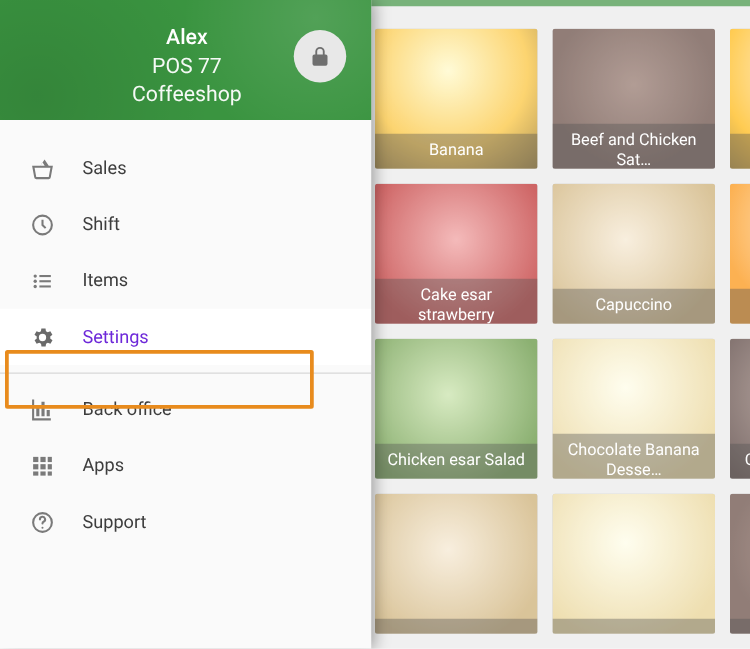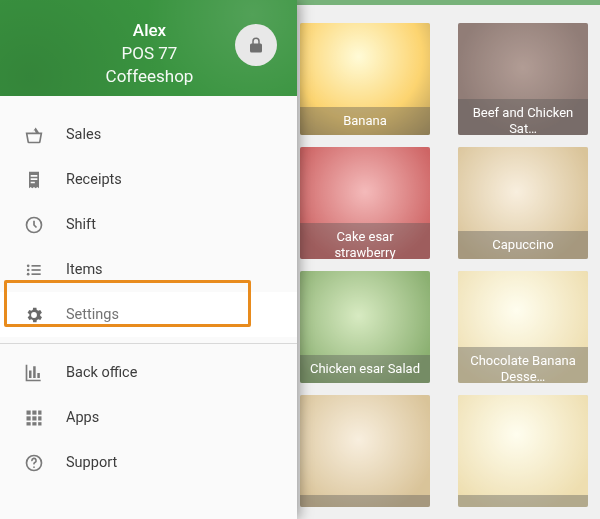--- a/index.html
+++ b/index.html
@@ -3,21 +3,21 @@
 <meta charset="utf-8">
 <style>
   * { box-sizing: border-box; margin: 0; padding: 0; }
   html, body { width: 600px; height: 519px; overflow: hidden; font-family: Roboto, Arial, sans-serif; }
   .stage { position: relative; width: 600px; height: 519px; background: #e9e9e9; }
 
   
   .grid-bg { position: absolute; inset: 0; display: flex; flex-direction: column; }
   .top-bar-bg { height: 68px; background: #388e3c; }
   .grid-scroll { flex: 1; padding: 18px 0 0 0; }
-  .row { display: flex; gap: 28px; padding: 0 12px 12px 300px; }
+  .row { display: flex; gap: 12px; padding: 0 12px 12px 300px; }
   .tile {
     width: 130px; height: 112px; border-radius: 2px; position: relative;
     overflow: hidden; flex: 0 0 130px;
     background: #bbb;
   }
   .tile .img {
     position: absolute; inset: 0;
     background: radial-gradient(circle at 40% 35%, rgba(255,255,255,.6), rgba(0,0,0,.15) 70%);
   }
   .tile .cap {
@@ -58,21 +58,21 @@
     justify-content: center; cursor: pointer;
   }
   .drawer-list { flex: 1; padding-top: 16px; overflow: hidden; }
   .item {
     display: flex; align-items: center; height: 45px; padding: 0 20px;
     color: #5f5f5f; font-size: 14.5px; cursor: pointer; position: relative;
   }
   .item .ico { width: 28px; display: flex; justify-content: center; color: #7a7a7a; }
   .item .lbl { margin-left: 18px; color: #3d3d3d; }
   .item.selected { background: #ffffff; }
-  .item.selected .ico, .item.selected .lbl { color: #737373; }
+  .item.selected .ico, .item.selected .lbl { color: #6d28d9; }
   .sel-frame {
     position: absolute; pointer-events: none;
     border: 3px solid #e88b1d; border-radius: 2px;
   }
   .divider { height: 1px; background: #d8d8d8; margin: 6px 0; }
 
   
   .scrim {
     position: absolute; inset: 0; background: rgba(255,255,255,.32);
     pointer-events: none;
@@ -168,28 +168,20 @@
       <div class="item">
         <span class="ico">
           <svg width="20" height="20" viewBox="0 0 24 24" fill="#7a7a7a">
               <path d="M22 9h-4l-4-6-4 6H2l2 11a2 2 0 0 0 2 2h12a2 2 0 0 0 2-2l2-11zm-10-3.2L14.1 9H9.9L12 5.8zM6 20l-1.6-9h15.2L18 20H6z"></path>
               <path d="M9 9l-3-5 1.7-1L11 9H9zm6 0l3-5-1.7-1L13 9h2z" opacity="0"></path>
             </svg>
         </span>
         <span class="lbl">Sales</span>
       </div>
 
-      <div class="item">
-        <span class="ico">
-          <svg width="20" height="20" viewBox="0 0 24 24" fill="#7a7a7a">
-              <path d="M6 2h12v20l-2-1.5L14 22l-2-1.5L10 22l-2-1.5L6 22V2zm2 4v2h8V6H8zm0 4v2h8v-2H8zm0 4v2h5v-2H8z"></path>
-            </svg>
-        </span>
-        <span class="lbl">Receipts</span>
-      </div>
 
       <div class="item">
         <span class="ico">
           <svg width="20" height="20" viewBox="0 0 24 24" fill="none" stroke="#7a7a7a" stroke-width="2">
               <circle cx="12" cy="12" r="9"></circle>
               <path d="M12 7v5l3 3"></path>
             </svg>
         </span>
         <span class="lbl">Shift</span>
       </div>

